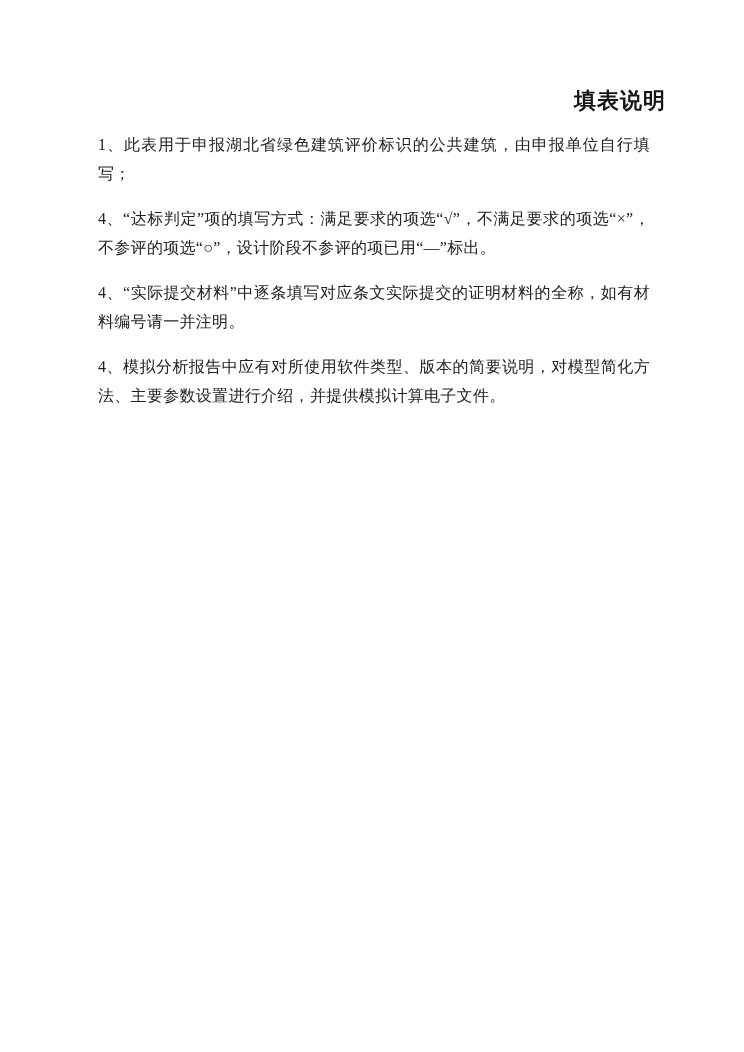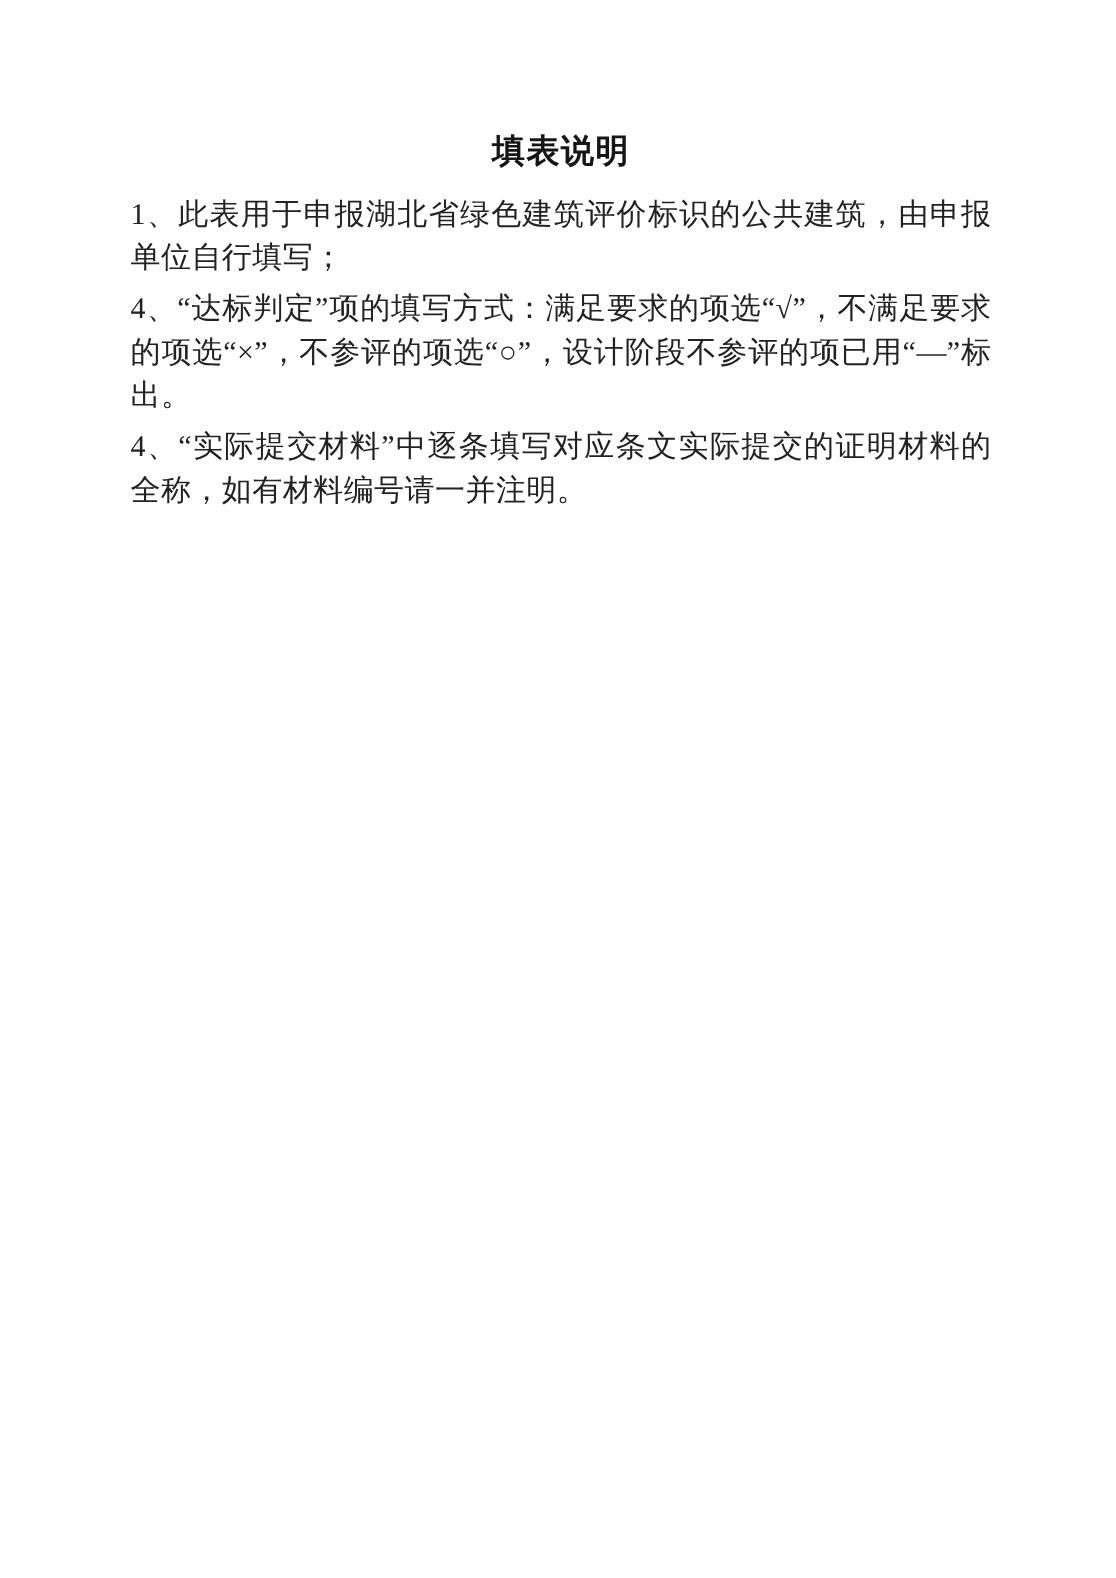--- a/index.html
+++ b/index.html
@@ -20,39 +20,40 @@
     height: 1052px;
     background: #ffffff;
     padding: 88px 78px 0 82px;
     overflow: hidden;
   }
   .doc-title {
     margin: 0 0 15px 0;
     font-size: 22px;
     line-height: 26px;
     font-weight: bold;
-    text-align: center;
+    text-align: right;
     letter-spacing: 1px;
     color: #161616;
   }
   .instruction-item {
-    margin: 5px;
-    font-size: 20px;
+    margin: 16px;
+    font-size: 16px;
     line-height: 29px;
     text-align: justify;
     text-justify: inter-ideograph;
     letter-spacing: 0.3px;
     color: #222222;
   }
 </style>
 </head>
 <body>
 
 <div class="page">
   <h1 class="doc-title">填表说明</h1>
 
   <p class="instruction-item">1、此表用于申报湖北省绿色建筑评价标识的公共建筑，由申报单位自行填写；</p>
 
   <p class="instruction-item">4、“达标判定”项的填写方式：满足要求的项选“√”，不满足要求的项选“×”，不参评的项选“○”，设计阶段不参评的项已用“—”标出。</p>
 
   <p class="instruction-item">4、“实际提交材料”中逐条填写对应条文实际提交的证明材料的全称，如有材料编号请一并注明。</p>
 
+  <p class="instruction-item">4、模拟分析报告中应有对所使用软件类型、版本的简要说明，对模型简化方法、主要参数设置进行介绍，并提供模拟计算电子文件。</p>
 </div>
 
 </body></html>

